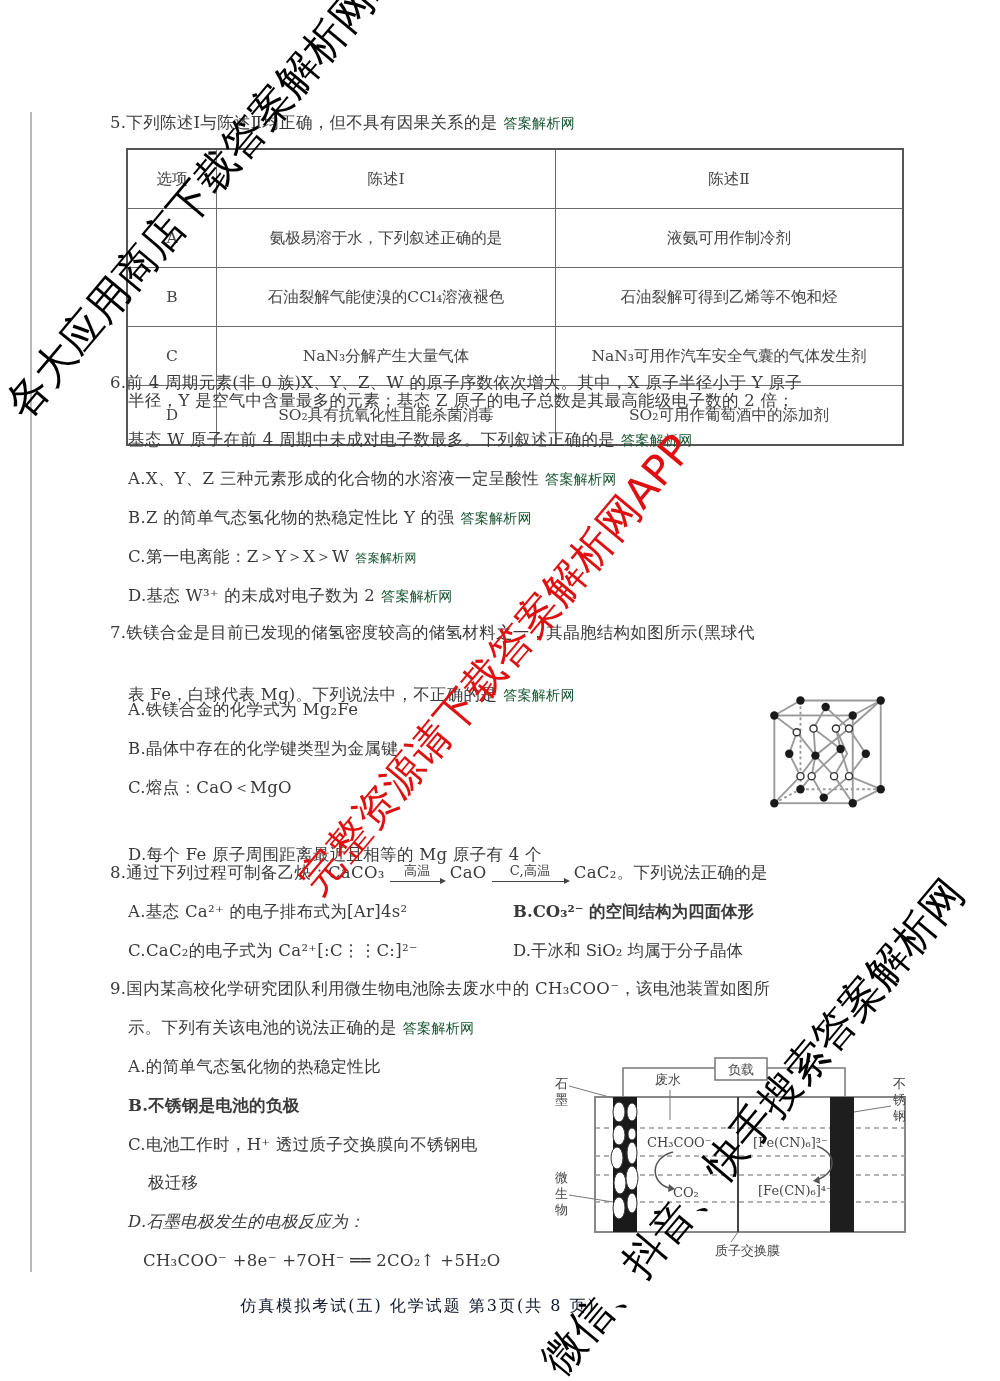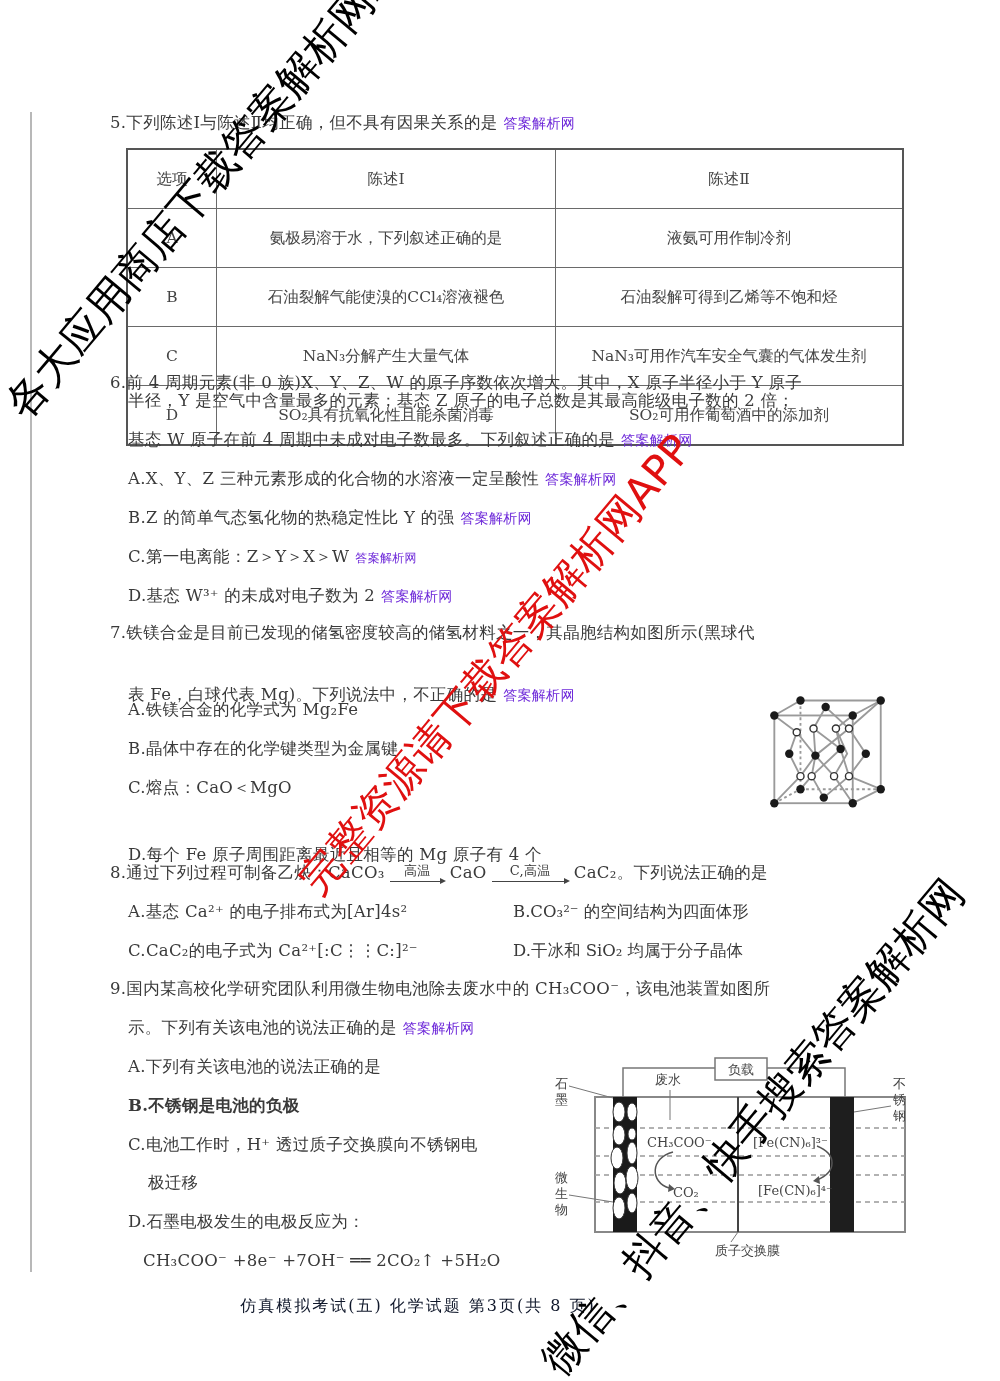--- a/index.html
+++ b/index.html
@@ -1,21 +1,21 @@
 <!DOCTYPE html>
 <html><head>
 <meta charset="utf-8">
 <style>
   html, body { margin:0; padding:0; }
   body { width:1000px; height:1381px; background:#ffffff; position:relative; overflow:hidden;
          font-family:"DejaVu Serif","Liberation Serif",serif; color:#3a3a3a; }
   .margin-line { position:absolute; left:30px; top:112px; width:2px; height:1160px; background:#b8b8b8; }
   .line { position:absolute; left:110px; font-size:16.5px; line-height:22px; white-space:nowrap; letter-spacing:0.3px; }
   .line.ind { left:128px; }
-  .tag { font-size:14px; color:#6d28d9; margin-left:6px; }
+  .tag { font-size:14px; color:#14532d; margin-left:6px; }
   .tag.small { font-size:12px; }
   table.q5 { position:absolute; left:126px; top:148px; width:778px; border-collapse:collapse; font-size:15.5px; }
   table.q5 td { border:1.5px solid #6a6a6a; height:36px; text-align:center; color:#444; padding:11px; }
   table.q5 { border:2.5px solid #555; }
   .col1 { width:66px; } .col2 { width:316px; }
   .opt2 { position:absolute; left:513px; font-size:16.5px; line-height:22px; white-space:nowrap; }
   
   .crystal { position:absolute; left:755px; top:680px; }
   
   .battery { position:absolute; left:555px; top:1050px; }
@@ -134,31 +134,31 @@
 </svg>
 
 <div class="line" style="top:862px;">
   <span>8.通过下列过程可制备乙炔：CaCO₃</span>
   <span class="arrowlbl"><span class="t">高温</span><span class="a"></span></span>
   <span>CaO</span>
   <span class="arrowlbl long"><span class="t">C,高温</span><span class="a"></span></span>
   <span>CaC₂。下列说法正确的是</span>
 </div>
 <div class="line ind" style="top:901px;">A.基态 Ca²⁺ 的电子排布式为[Ar]4s²</div>
-<div class="opt2" style="top:901px;">B.CO₃²⁻ 的空间结构为四面体形</div>
+<div class="opt2" style="top:901px;font-weight:bold;">B.CO₃²⁻ 的空间结构为四面体形</div>
 <div class="line ind" style="top:940px;">C.CaC₂的电子式为 Ca²⁺[:C⋮⋮C:]²⁻</div>
 <div class="opt2" style="top:940px;">D.干冰和 SiO₂ 均属于分子晶体</div>
 
 <div class="line" style="top:978px;">9.国内某高校化学研究团队利用微生物电池除去废水中的 CH₃COO⁻，该电池装置如图所</div>
 <div class="line ind" style="top:1017px;"><span>示。下列有关该电池的说法正确的是</span><span class="tag">答案解析网</span></div>
-<div class="line ind" style="top:1056px;">A.下列有关该电池的说法正确的是</div>
+<div class="line ind" style="top:1056px;">A.的简单气态氢化物的热稳定性比</div>
 <div class="line ind" style="top:1095px;font-weight:bold;">B.不锈钢是电池的负极</div>
 <div class="line ind" style="top:1134px;">C.电池工作时，H⁺ 透过质子交换膜向不锈钢电</div>
 <div class="line" style="top:1172px; left:148px;">极迁移</div>
-<div class="line ind" style="top:1211px;">D.石墨电极发生的电极反应为：</div>
+<div class="line ind" style="top:1211px;font-style:italic;">D.石墨电极发生的电极反应为：</div>
 <div class="line" style="top:1250px; left:143px;">CH₃COO⁻ +8e⁻ +7OH⁻ ══ 2CO₂↑ +5H₂O</div>
 
 <svg class="battery" width="380" height="220" viewBox="0 0 380 220" font-family="DejaVu Serif, Liberation Serif, serif" font-size="13" fill="#444">
 
   <rect x="40" y="47" width="310" height="135" fill="none" stroke="#888" stroke-width="2"></rect>
 
   <g stroke="#999" stroke-dasharray="5,4" stroke-width="1.5">
     <line x1="40" y1="78" x2="350" y2="78"></line>
       <line x1="40" y1="106" x2="350" y2="106"></line>
     <line x1="40" y1="125" x2="350" y2="125"></line>

